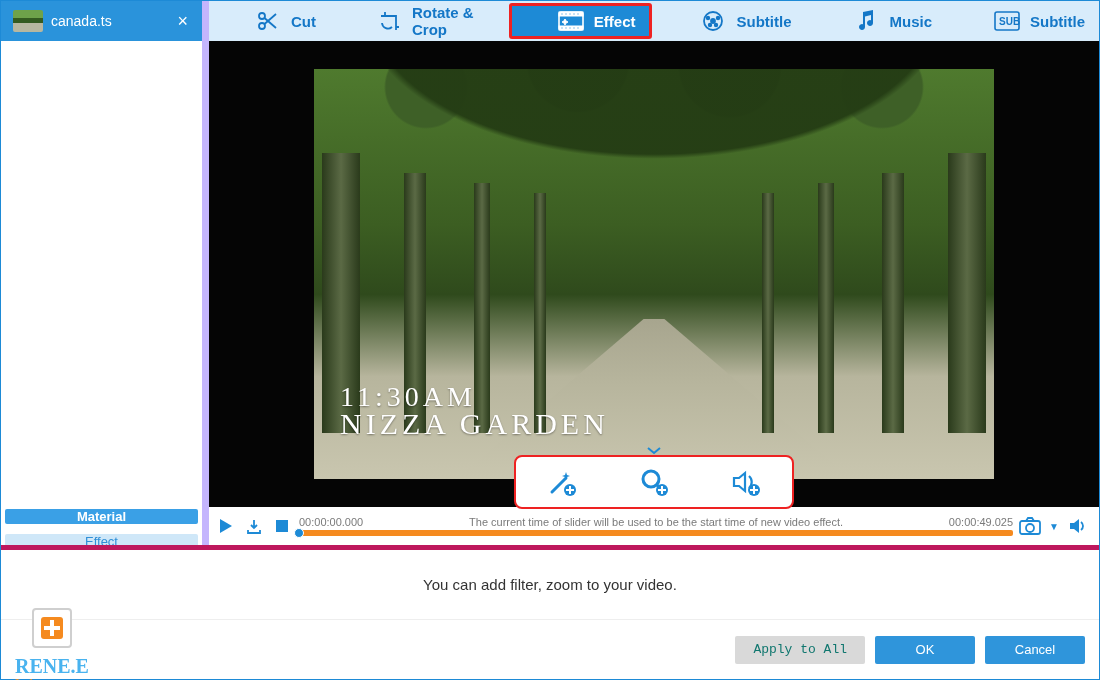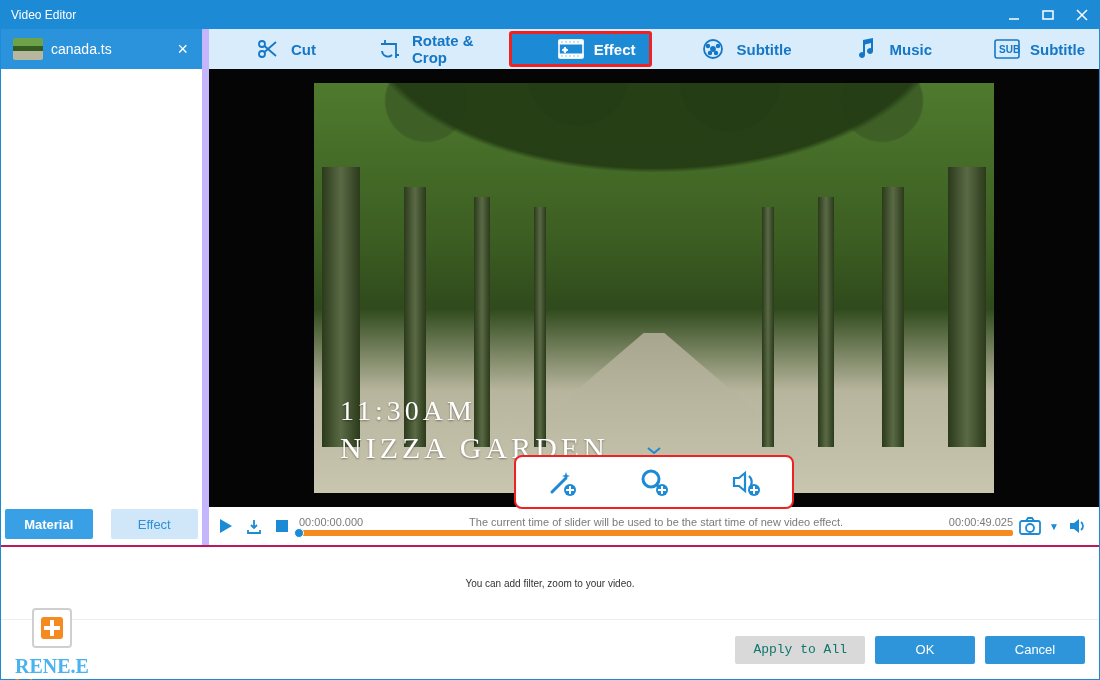--- a/index.html
+++ b/index.html
@@ -21,21 +21,21 @@
   
   .filetab { height: 40px; background: #2a93db; color: #fff; display: flex; align-items: center; padding: 0 12px; font-size: 14px; gap: 8px; }
   .filetab .thumb { width: 30px; height: 22px; border-radius: 2px; background:
     linear-gradient(to bottom,#6ea24a 0 35%,#345b20 35% 60%,#b7b7a0 60% 100%); }
   .filetab .name { flex: 1; }
   .filetab .close { font-size: 18px; color: #fff; padding: 0 2px; cursor: pointer; }
 
   .leftspace { flex: 1; background: #ffffff; }
 
   
-  .lefttabs { height: 36px; display: flex; gap: 18px; padding: 0 4px; }
+  .lefttabs { height: 36px; display: flex; gap: 10px; padding: 0 4px; flex-direction: column; }
   .lefttab { flex: 1; height: 30px; display: flex; align-items: center; justify-content: center; font-size: 13px; border-radius: 2px; cursor: pointer; }
   .lefttab.active { background: #3aa0e6; color: #fff; font-weight: 600; }
   .lefttab.inactive { background: #cfe7f8; color: #2f8fd7; }
 
   
   .toolbar { height: 40px; background: #d8ecfb; display: flex; align-items: center; gap: 2px; }
   .toolitem { height: 36px; padding: 0 14px; display: flex; align-items: center; gap: 10px; color: #1477c7; font-size: 15px; font-weight: 600; cursor: pointer; border-radius: 3px; }
   .toolitem .ticon { width: 26px; height: 26px; display: flex; align-items: center; justify-content: center; margin-left: 32px; }
   .toolitem.active { background: #1d8ad6; color: #fff; }
   .toolitem.active svg { stroke: #fff; fill: #fff; }
@@ -67,40 +67,40 @@
       radial-gradient(circle at 80% 30%, #3e6027 0 40px, transparent 42px),
       radial-gradient(circle at 40% 20%, #2f4a1c 0 50px, transparent 52px),
       radial-gradient(circle at 60% 22%, #2f4a1c 0 50px, transparent 52px);
   }
   .path { position:absolute; left:50%; bottom:0; width:520px; height:160px; transform:translateX(-50%);
     background: linear-gradient(to top, #c9c6af, #b7b59d 60%, #a7a58e);
     clip-path: polygon(12% 100%, 88% 100%, 52% 0%, 48% 0%);
   }
   .frame .ov { position:absolute; left:26px; color:#fff; font-family: "Times New Roman", serif; letter-spacing: 4px; text-shadow: 0 1px 2px rgba(0,0,0,.4); }
   .ov.time { bottom:66px; font-size:28px; }
-  .ov.place{ bottom:28px; font-size:30px; }
+  .ov.place{ bottom:38px; font-size:30px; }
 
   
   .pill { position:absolute; left:50%; bottom:-2px; transform:translateX(-50%); width:280px; height:54px;
     background:#fff; border:2px solid #e22; border-radius:8px; display:flex; align-items:center; justify-content:space-around; }
   .pill .caret { position:absolute; top:-10px; left:50%; transform:translateX(-50%); width:14px; height:8px; }
   .pill .ibtn { width:48px; height:40px; display:flex; align-items:center; justify-content:center; cursor:pointer; }
 
   
   .controls { height: 38px; display:flex; align-items:center; gap:6px; padding:0 10px 0 6px; }
   .pbtn { width:22px; height:22px; display:flex; align-items:center; justify-content:center; cursor:pointer; color:#1d8ad6; }
   .timeblock { flex:1; display:flex; flex-direction:column; gap:2px; }
   .timerow { display:flex; justify-content:flex-start; font-size:11px; color:#7a7a7a; }
   .hintcenter { flex:1; text-align:center; }
   .track { position:relative; height:6px; background:#f58a1f; border-radius:2px; }
   .knob { position:absolute; left:0; top:50%; transform:translate(-50%,-50%); width:10px;height:10px;border-radius:50%;background:#1d8ad6;border:1px solid #fff; }
   .rightctrls { display:flex; align-items:center; gap:8px; color:#1d8ad6; }
 
   
-  .hintbar { height: 74px; display:flex; align-items:center; justify-content:center; color:#333; font-size:10px; border-top:2px solid #be185d; }
+  .hintbar { height: 74px; display:flex; align-items:center; justify-content:center; color:#333; font-size:15px; border-top:5px solid #be185d; }
 
   
   .footer { height: 60px; display:flex; align-items:center; padding:0 14px; gap:10px; border-top:1px solid #eee; }
   .brand { display:flex; align-items:center; gap:8px;flex-direction:column; }
   .brand .logo { width:40px; height:40px; border:2px solid #cfcfcf; border-radius:4px; display:flex; align-items:center; justify-content:center; background:#fff; }
   .brand .logo .plus { width:22px;height:22px;background:#f58a1f;border-radius:3px;position:relative; }
   .brand .logo .plus::before,.brand .logo .plus::after{content:"";position:absolute;background:#fff;}
   .brand .logo .plus::before{left:9px;top:3px;width:4px;height:16px;}
   .brand .logo .plus::after{left:3px;top:9px;width:16px;height:4px;}
   .brand .txt { display:flex; flex-direction:column; line-height:1; }
@@ -110,41 +110,20 @@
   .fbtn { min-width:100px; height:28px; padding:0 18px; border:none; border-radius:2px; font-size:13px; cursor:pointer; }
   .fbtn.apply { background:#d9d9d9; color:#0f766e;font-family:Liberation Mono, monospace; }
   .fbtn.ok { background:#2f95db; color:#fff;text-align:center; }
   .fbtn.cancel { background:#2f95db; color:#fff; }
 </style>
 </head>
 <body>
 
 <div class="window">
 
-  <div class="titlebar">
-    <span class="title-text">Video Editor</span>
-    <div class="winbtns">
-      <div class="winbtn">
-        <svg width="12" height="12">
-            <line x1="1" y1="10" x2="11" y2="10" stroke="#fff" stroke-width="1.5"></line>
-          </svg>
-      </div>
-      <div class="winbtn">
-        <svg width="12" height="12">
-            <rect x="1" y="2" width="10" height="8" fill="none" stroke="#fff" stroke-width="1.5"></rect>
-          </svg>
-      </div>
-      <div class="winbtn">
-        <svg width="12" height="12">
-            <line x1="1" y1="1" x2="11" y2="11" stroke="#fff" stroke-width="1.5"></line>
-            <line x1="11" y1="1" x2="1" y2="11" stroke="#fff" stroke-width="1.5"></line>
-          </svg>
-      </div>
-    </div>
-  </div>
 
   <div class="body">
 
     <div class="left">
       <div class="filetab">
         <div class="thumb"></div>
         <span class="name">canada.ts</span>
         <span class="close">×</span>
       </div>
       <div class="leftspace"></div>

